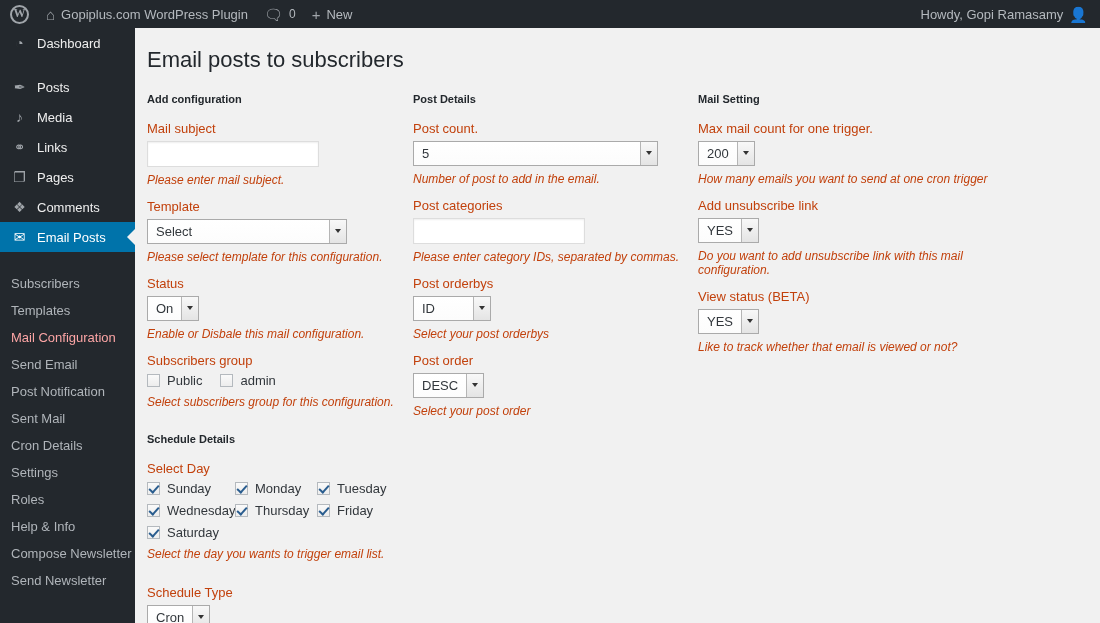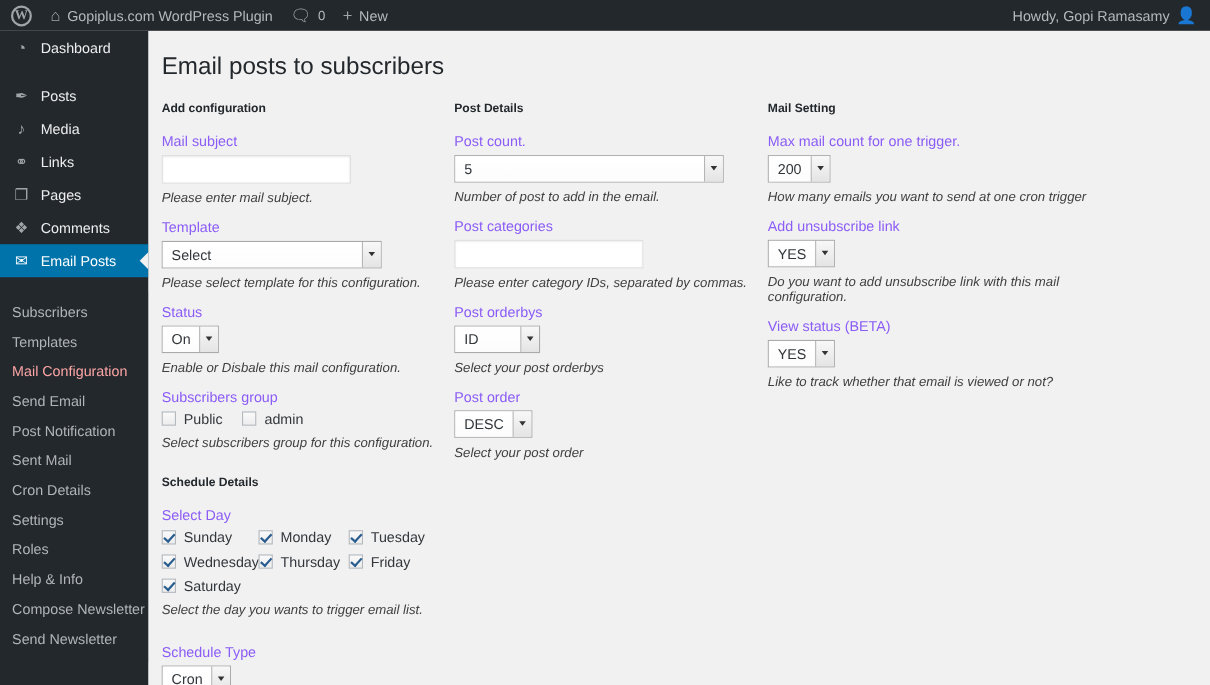--- a/index.html
+++ b/index.html
@@ -103,26 +103,26 @@
   .col-1 { left: 0;   width: 260px; }
   .col-2 { left: 266px; width: 275px; }
   .col-3 { left: 551px; width: 330px; }
 
   h2.sec {
     font-size: 11px; font-weight: bold;
     color: #23282d; margin: 0 0 16px 0;
   }
   h2.sec.second { margin-top: 0; }
   .field-label {
-    font-size: 13px; color: #8b5cf6;
+    font-size: 13px; color: #c2410c;
     margin: 0 0 5px 0;
   }
   .desc {
     font-size: 12px; font-style: italic;
-    color: #404040; margin: 6px 0 12px 0;
+    color: #c2410c; margin: 6px 0 12px 0;
   }
 
   input.text {
     width: 172px; height: 26px;
     border: 1px solid #ddd;
     background: #fff;
     box-shadow: inset 0 1px 2px rgba(0,0,0,.07);
     font-size: 13px; padding: 0 6px;
     font-family: "Liberation Sans", sans-serif;
     color: #32373c; outline: none;

